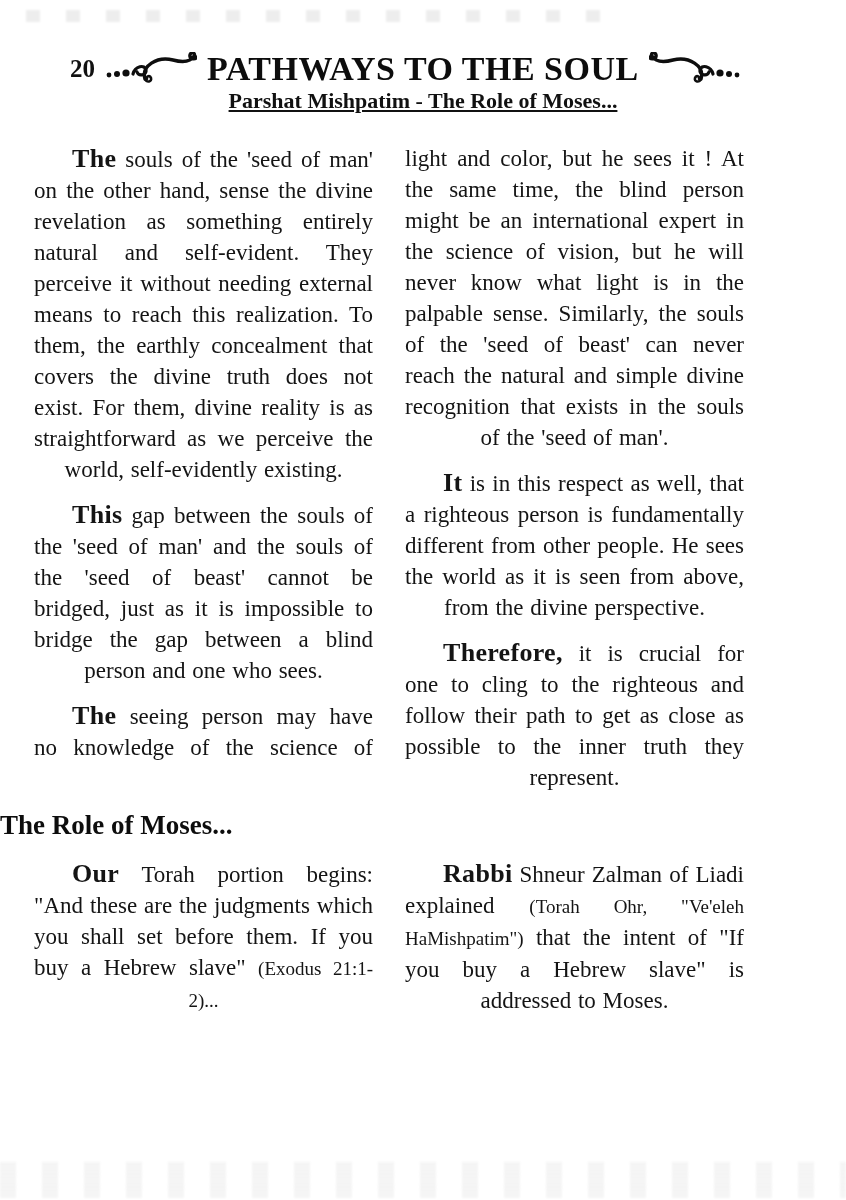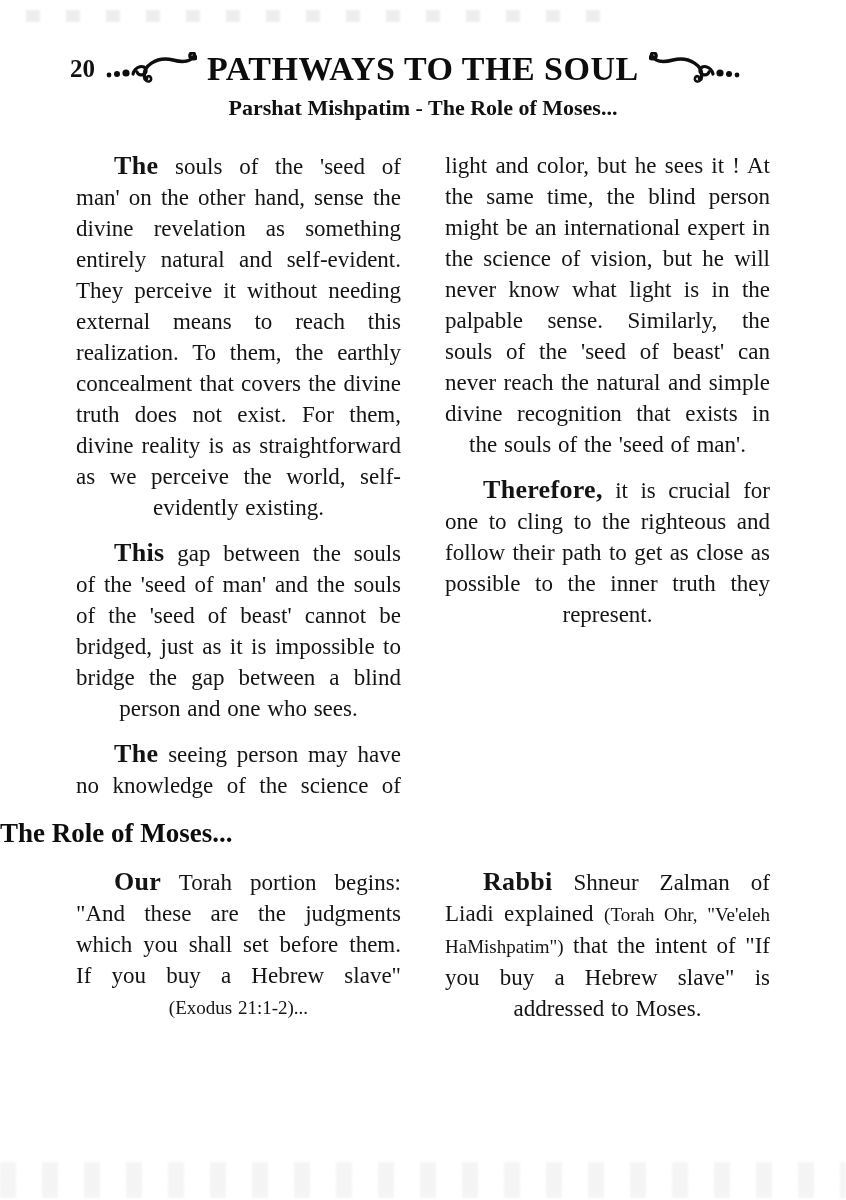--- a/index.html
+++ b/index.html
@@ -53,28 +53,28 @@
     color: #0d0d0d;
     white-space: nowrap;
   }
   .flourish { display: block; }
   .flourish.mirrored { transform: scaleX(-1); }
   .subtitle {
     text-align: center;
     font-size: 22px;
     font-weight: bold;
     color: #111;
-    margin-top: 7px;
+    text-decoration: underline;
   }
 
   
   .columns {
     display: flex;
-    gap: 44px;
-    padding: 0 76px;
+    gap: 32px;
+    padding: 0 34px;
     margin-top: 29px;
   }
   .col { width: 339px; }
   .col p {
     font-size: 23px;
     line-height: 31px;
     text-align: justify;
     text-align-last: center;
     text-indent: 38px;
     margin: 0 0 14px 0;
@@ -148,20 +148,24 @@
       <p class="runon">
         <span class="lead">The</span>
         <span>seeing person may have no knowledge of the science of</span>
       </p>
     </div>
     <div class="col">
       <p class="cont">
         <span>light and color, but he sees it ! At the same time, the blind person might be an international expert in the science of vision, but he will never know what light is in the palpable sense. Similarly, the souls of the 'seed of beast' can never reach the natural and simple divine recognition that exists in the souls of the 'seed of man'.</span>
       </p>
       <p>
+        <span class="lead">It</span>
+        <span>is in this respect as well, that a righteous person is fundamentally different from other people. He sees the world as it is seen from above, from the divine perspective.</span>
+      </p>
+      <p>
         <span class="lead">Therefore,</span>
         <span>it is crucial for one to cling to the righteous and follow their path to get as close as possible to the inner truth they represent.</span>
       </p>
     </div>
   </div>
 
   <div class="section-heading">The Role of Moses...</div>
 
   <div class="columns second">
     <div class="col">

